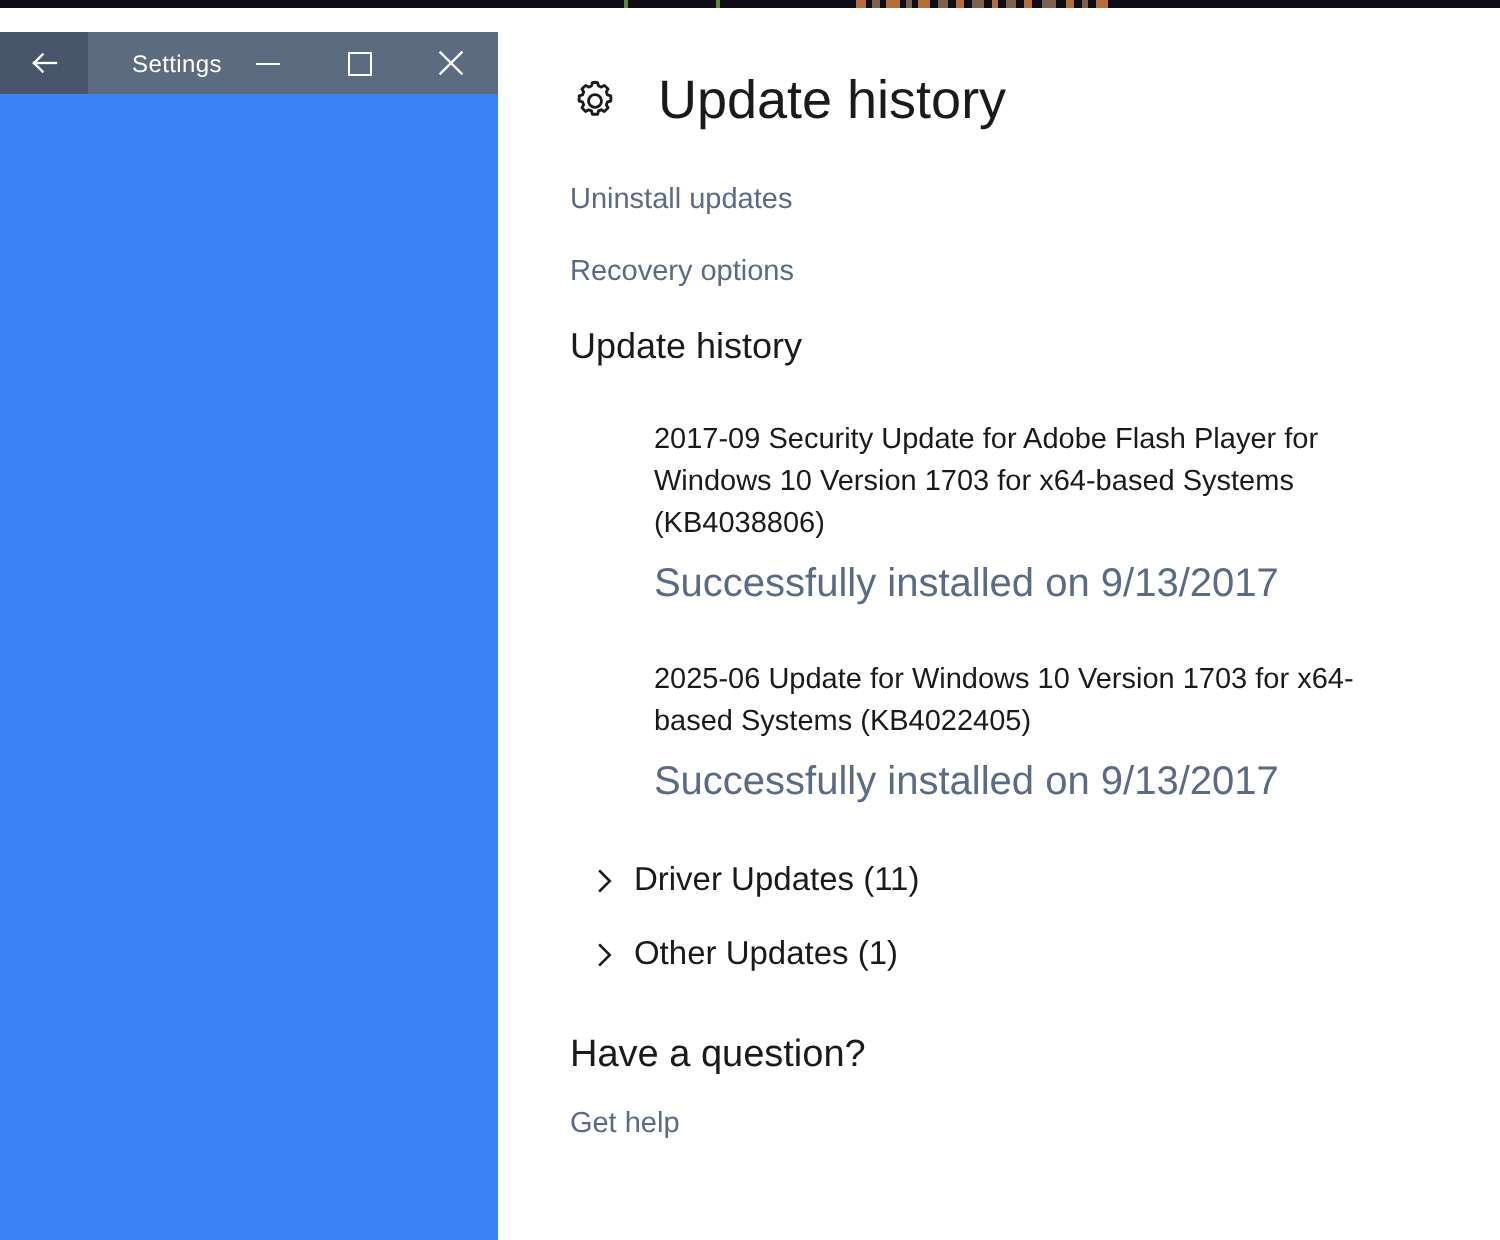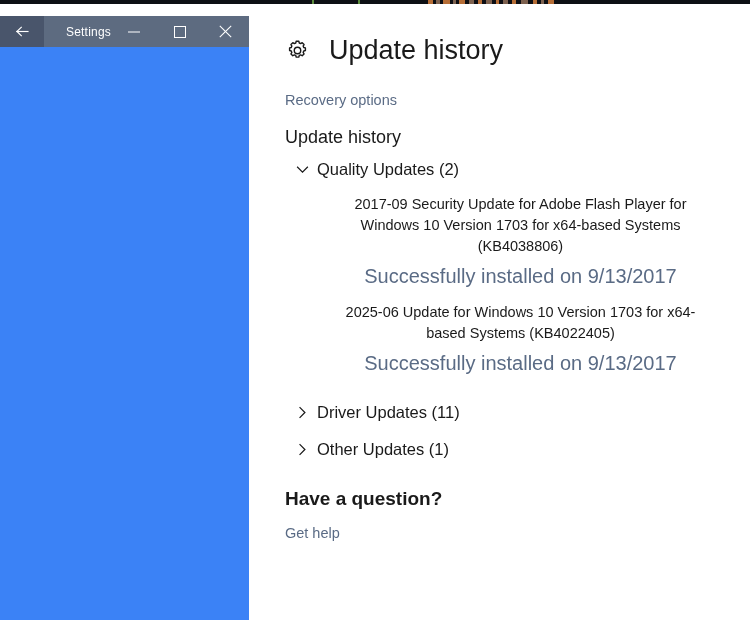--- a/index.html
+++ b/index.html
@@ -151,38 +151,38 @@
     align-items: center;
   }
   .chevron svg { display: block; }
   .group-label {
     font-size: 16.5px;
     color: #1a1a1a;
     line-height: 1.2;
   }
 
   .update-list { padding-left: 42px; }
-  .update-item { margin-top: 14px; text-align: center; }
+  .update-item { margin-top: 26px; }
   .update-title {
     font-size: 14.5px;
     color: #1a1a1a;
     line-height: 1.45;
     max-width: 625px;
   }
   .update-status {
     font-size: 20px;
     color: #5a6b85;
     margin-top: 8px;
   }
 
   .q-head { margin-top: 29px; }
   .question-title {
     font-size: 19px;
     color: #1a1a1a;
-    font-weight: 700;
+    font-weight: 400;
   }
   .get-help { margin-top: 14px; }
 </style>
 </head>
 <body>
 
 <div class="bg-sliver">
   <div class="tick" style="left:312px"></div>
   <div class="tick" style="left:358px"></div>
   <div class="blob" style="left:428px;width:5px"></div>
@@ -255,34 +255,29 @@
                    h-2.5 l-.45-1.62 -1.35-.56 -1.45 .85 -1.77-1.77 .85-1.45 -.56-1.35 -1.62-.45
                    v-2.5 l1.62-.45 .56-1.35 -.85-1.45 1.77-1.77 1.45 .85 1.35-.56 .45-1.62 z"></path>
           <circle cx="12" cy="12" r="3.1"></circle>
         </svg>
       </div>
       <div class="page-title">Update history</div>
     </div>
 
     <div class="top-links">
       <div class="link-row">
+        <a class="link">Uninstall updates</a>
+      </div>
+      <div class="link-row">
         <a class="link">Recovery options</a>
       </div>
     </div>
 
     <div class="section-title">Update history</div>
 
-    <div class="group-header">
-      <span class="chevron">
-        <svg width="15" height="15" viewBox="0 0 15 15" fill="none" stroke="#1a1a1a" stroke-width="1.25" stroke-linecap="square">
-          <path d="M2.6 5.2 L7.5 10.1 L12.4 5.2"></path>
-        </svg>
-      </span>
-      <span class="group-label">Quality Updates (2)</span>
-    </div>
 
     <div class="update-list">
       <div class="update-item">
         <div class="update-title">2017-09 Security Update for Adobe Flash Player for Windows 10 Version 1703 for x64-based Systems (KB4038806)</div>
         <div class="update-status">Successfully installed on 9/13/2017</div>
       </div>
       <div class="update-item">
         <div class="update-title">2025-06 Update for Windows 10 Version 1703 for x64-based Systems (KB4022405)</div>
         <div class="update-status">Successfully installed on 9/13/2017</div>
       </div>

